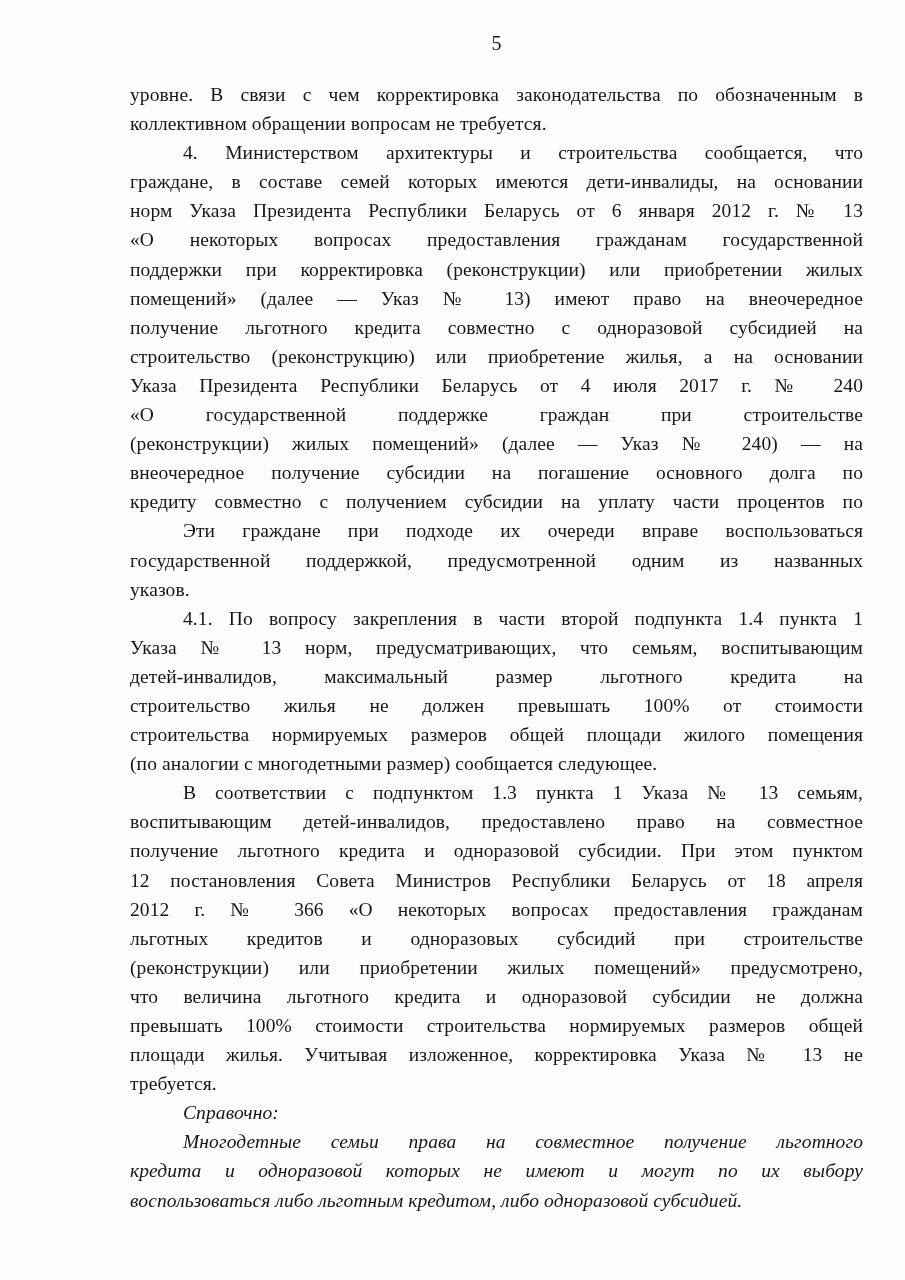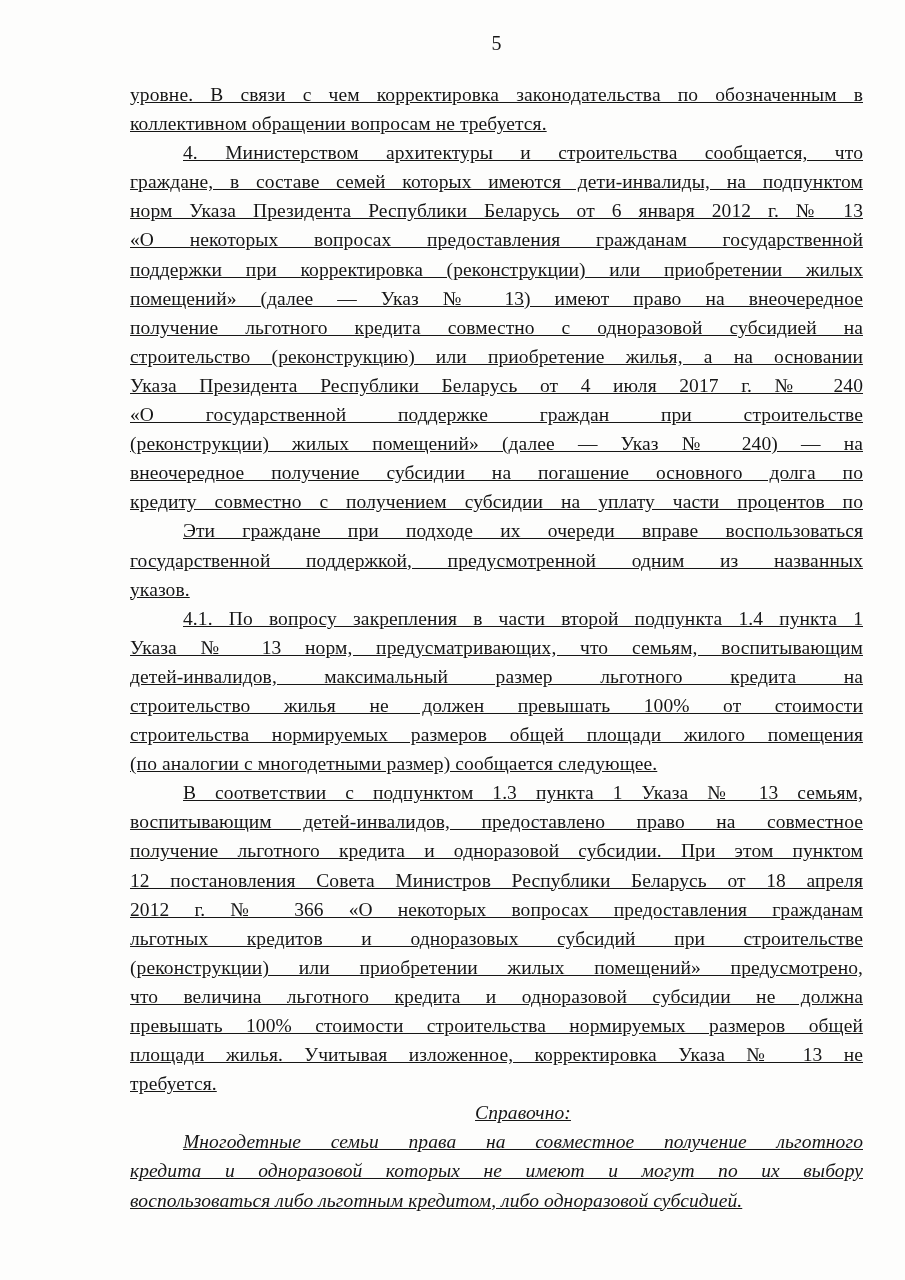--- a/index.html
+++ b/index.html
@@ -32,47 +32,45 @@
     margin: 0;
     padding: 0;
   }
   .line {
     font-size: 19.5px;
     line-height: 29.1px;
     height: 29.1px;
     white-space: normal;
     text-align: left;
     letter-spacing: 0.1px;
-    text-decoration: underline;
   }
   .line.justify {
     text-align: justify;
     text-align-last: justify;
   }
   .line.indent {
     padding-left: 53px;
-    text-align: center;
   }
   .line.italic {
     font-style: italic;
   }
 </style>
 </head>
 <body>
 
 <div class="page">
   <div class="page-number">5</div>
   <div class="body-text" id="body-text">
       <div class="paragraph">
         <div class="line justify">уровне. В связи с чем корректировка законодательства по обозначенным в</div>
         <div class="line">коллективном обращении вопросам не требуется.</div>
       </div>
       <div class="paragraph">
         <div class="line justify indent">4. Министерством архитектуры и строительства сообщается, что</div>
-        <div class="line justify">граждане, в составе семей которых имеются дети-инвалиды, на подпунктом</div>
+        <div class="line justify">граждане, в составе семей которых имеются дети-инвалиды, на основании</div>
         <div class="line justify">норм Указа Президента Республики Беларусь от 6 января 2012 г. № 13</div>
         <div class="line justify">«О некоторых вопросах предоставления гражданам государственной</div>
         <div class="line justify">поддержки при корректировка (реконструкции) или приобретении жилых</div>
         <div class="line justify">помещений» (далее — Указ № 13) имеют право на внеочередное</div>
         <div class="line justify">получение льготного кредита совместно с одноразовой субсидией на</div>
         <div class="line justify">строительство (реконструкцию) или приобретение жилья, а на основании</div>
         <div class="line justify">Указа Президента Республики Беларусь от 4 июля 2017 г. № 240</div>
         <div class="line justify">«О государственной поддержке граждан при строительстве</div>
         <div class="line justify">(реконструкции) жилых помещений» (далее — Указ № 240) — на</div>
         <div class="line justify">внеочередное получение субсидии на погашение основного долга по</div>

